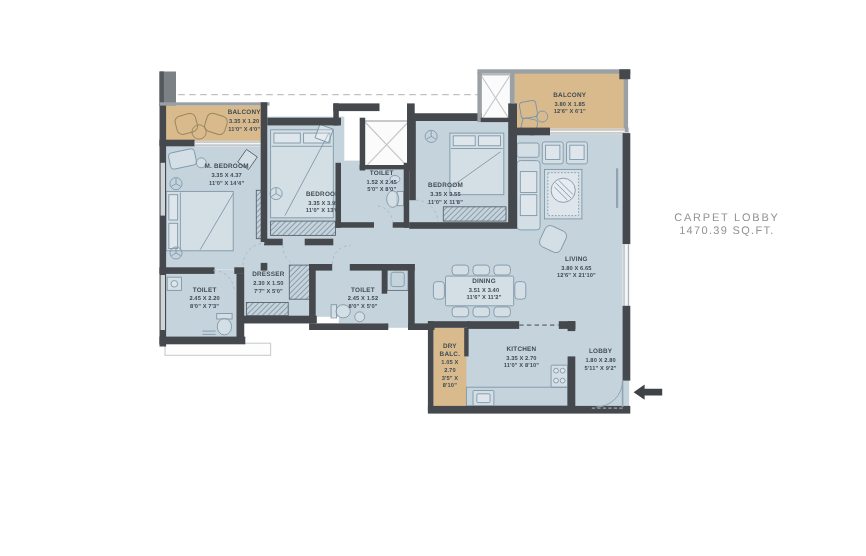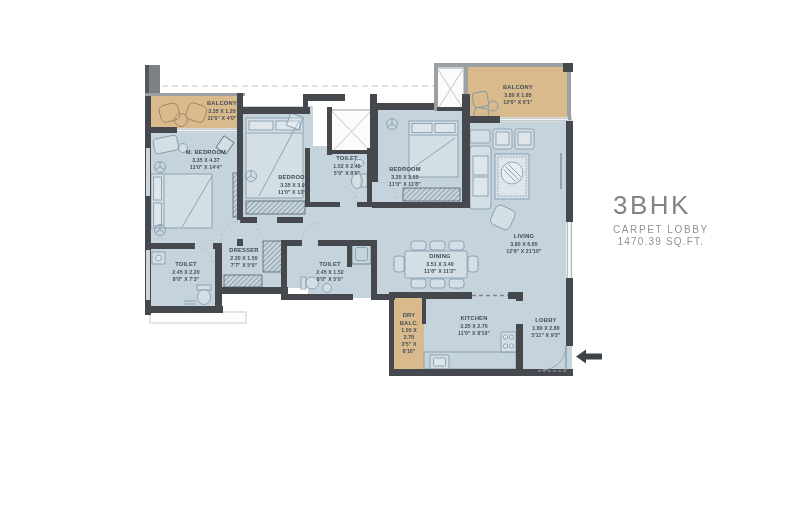--- a/index.html
+++ b/index.html
@@ -361,18 +361,17 @@
   <div class="rdim">3.35 X 2.70</div>
   <div class="rdim">11'0" X 8'10"</div>
 </div>
 <div class="rlabel" style="left:546px;top:317px;">
   <div class="rname">LOBBY</div>
   <div class="rdim">1.80 X 2.80</div>
   <div class="rdim">5'11" X 9'2"</div>
 </div>
 
 <div id="title-block">
-  <div class="t1">3BHK</div>
   <div class="t2">CARPET LOBBY</div>
   <div class="t3">1470.39 SQ.FT.</div>
 </div>
 
 </div>
 
 </body></html>

